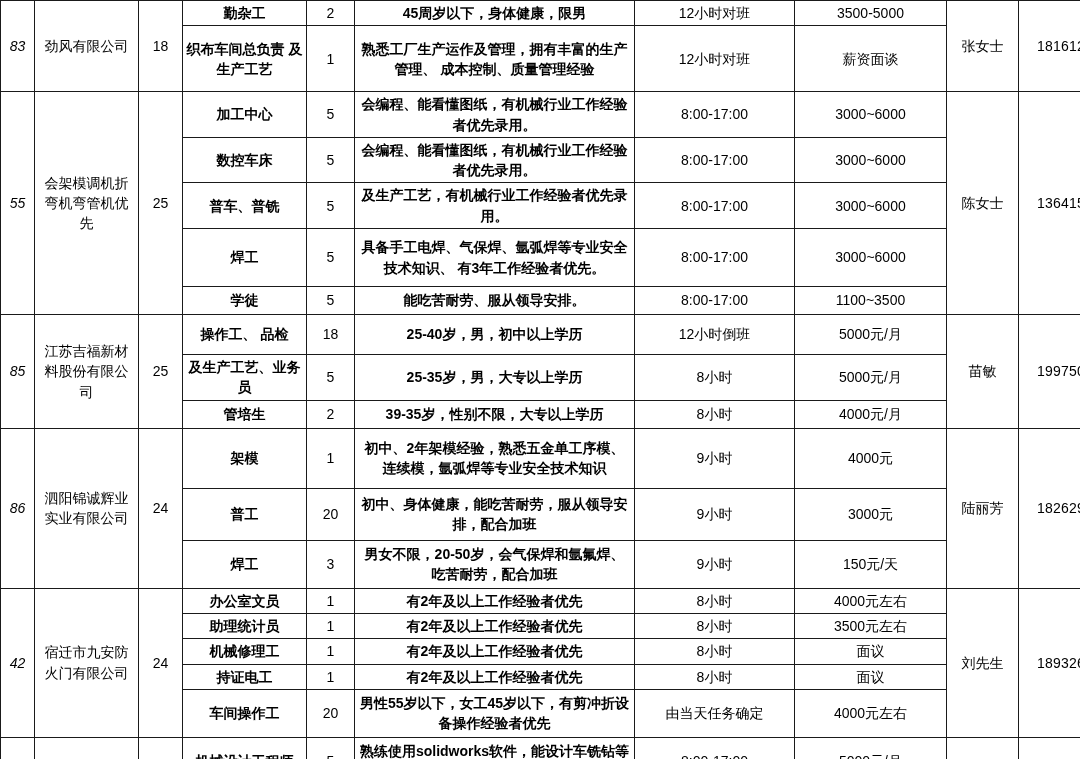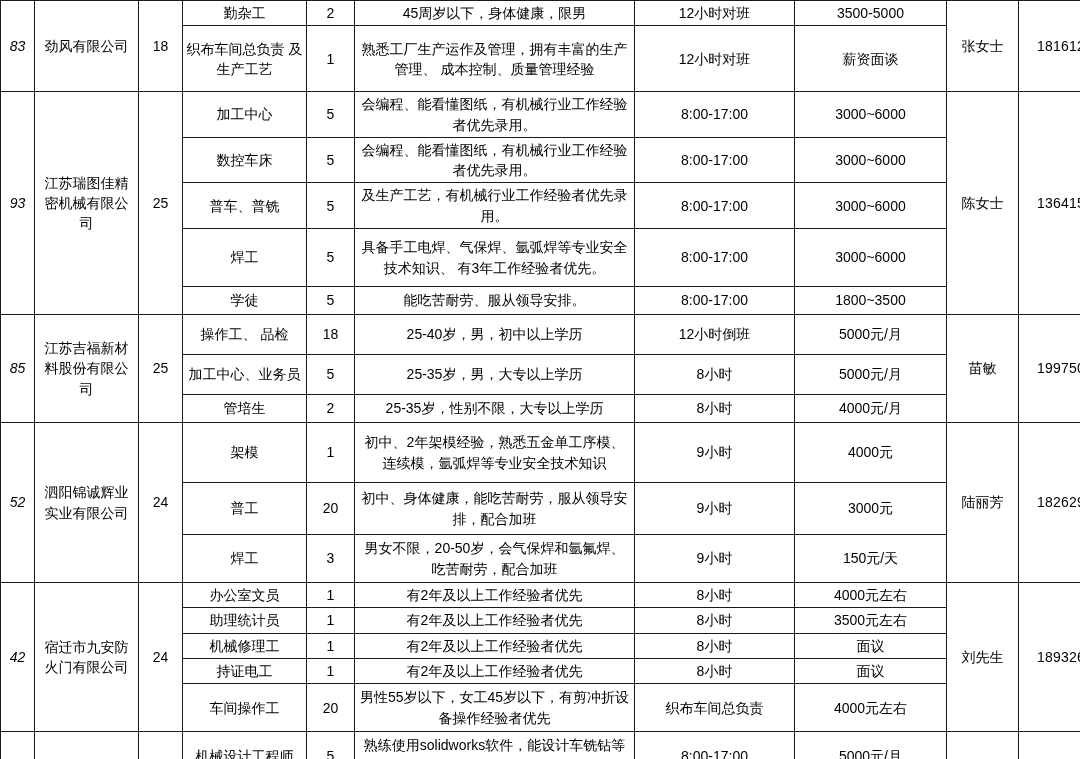--- a/index.html
+++ b/index.html
@@ -18,23 +18,23 @@
     text-align:center;
     vertical-align:middle;
     font-size:14px;
     line-height:1.45;
     padding:2px 3px;
     word-break:break-all;
   }
   td.idx{font-size:16px;font-style:italic;}
   td.company{font-size:15px;line-height:1.5;}
   td.count{font-size:16px;}
-  td.job{font-size:15px;line-height:1.45;}
+  td.job{font-size:15px;line-height:1.45;font-weight:bold;}
   td.num{font-size:15px;}
-  td.req{font-size:13px;line-height:1.5;padding:3px 6px;}
+  td.req{font-size:13px;line-height:1.5;padding:3px 6px;font-weight:bold;}
   td.time{font-size:14px;margin-top:35px;}
   td.salary{font-size:15px;margin-left:40px;}
   td.contact{font-size:15px;margin-left:41px;}
   td.phone{font-size:15px;letter-spacing:0.2px;}
   
   col.c-idx{width:34px;}
   col.c-company{width:104px;}
   col.c-count{width:44px;}
   col.c-job{width:124px;}
   col.c-num{width:48px;}
@@ -76,22 +76,22 @@
       <tr style="height: 66px;">
         <td class="job">织布车间总负责
 及生产工艺</td>
         <td class="num">1</td>
         <td class="req">熟悉工厂生产运作及管理，拥有丰富的生产管理、
 成本控制、质量管理经验</td>
         <td class="time">12小时对班</td>
         <td class="salary">薪资面谈</td>
       </tr>
       <tr style="height: 44px;">
-        <td class="idx" rowspan="5">93</td>
-        <td class="company" rowspan="5">江苏瑞图佳精密机械有限公司</td>
+        <td class="idx" rowspan="5">55</td>
+        <td class="company" rowspan="5">会架模调机折弯机弯管机优先</td>
         <td class="count" rowspan="5">25</td>
         <td class="job">加工中心</td>
         <td class="num">5</td>
         <td class="req">会编程、能看懂图纸，有机械行业工作经验者优先录用。</td>
         <td class="time">8:00-17:00</td>
         <td class="salary">3000~6000</td>
         <td class="contact" rowspan="5">陈女士</td>
         <td class="phone" rowspan="5">13641527058</td>
       </tr>
       <tr style="height: 44px;">
@@ -114,50 +114,50 @@
         <td class="req">具备手工电焊、气保焊、氩弧焊等专业安全技术知识、
 有3年工作经验者优先。</td>
         <td class="time">8:00-17:00</td>
         <td class="salary">3000~6000</td>
       </tr>
       <tr style="height: 28px;">
         <td class="job">学徒</td>
         <td class="num">5</td>
         <td class="req">能吃苦耐劳、服从领导安排。</td>
         <td class="time">8:00-17:00</td>
-        <td class="salary">1800~3500</td>
+        <td class="salary">1100~3500</td>
       </tr>
       <tr style="height: 40px;">
         <td class="idx" rowspan="3">85</td>
         <td class="company" rowspan="3">江苏吉福新材料股份有限公司</td>
         <td class="count" rowspan="3">25</td>
         <td class="job">操作工、 品检</td>
         <td class="num">18</td>
         <td class="req">25-40岁，男，初中以上学历</td>
         <td class="time">12小时倒班</td>
         <td class="salary">5000元/月</td>
         <td class="contact" rowspan="3">苗敏</td>
         <td class="phone" rowspan="3">19975081881</td>
       </tr>
       <tr style="height: 40px;">
-        <td class="job">加工中心、业务员</td>
+        <td class="job">及生产工艺、业务员</td>
         <td class="num">5</td>
         <td class="req">25-35岁，男，大专以上学历</td>
         <td class="time">8小时</td>
         <td class="salary">5000元/月</td>
       </tr>
       <tr style="height: 28px;">
         <td class="job">管培生</td>
         <td class="num">2</td>
-        <td class="req">25-35岁，性别不限，大专以上学历</td>
+        <td class="req">39-35岁，性别不限，大专以上学历</td>
         <td class="time">8小时</td>
         <td class="salary">4000元/月</td>
       </tr>
       <tr style="height: 60px;">
-        <td class="idx" rowspan="3">52</td>
+        <td class="idx" rowspan="3">86</td>
         <td class="company" rowspan="3">泗阳锦诚辉业实业有限公司</td>
         <td class="count" rowspan="3">24</td>
         <td class="job">架模</td>
         <td class="num">1</td>
         <td class="req">初中、2年架模经验，熟悉五金单工序模、连续模，氩弧焊等专业安全技术知识</td>
         <td class="time">9小时</td>
         <td class="salary">4000元</td>
         <td class="contact" rowspan="3">陆丽芳</td>
         <td class="phone" rowspan="3">18262903022</td>
       </tr>
@@ -205,21 +205,21 @@
         <td class="job">持证电工</td>
         <td class="num">1</td>
         <td class="req">有2年及以上工作经验者优先</td>
         <td class="time">8小时</td>
         <td class="salary">面议</td>
       </tr>
       <tr style="height: 48px;">
         <td class="job">车间操作工</td>
         <td class="num">20</td>
         <td class="req">男性55岁以下，女工45岁以下，有剪冲折设备操作经验者优先</td>
-        <td class="time">织布车间总负责</td>
+        <td class="time">由当天任务确定</td>
         <td class="salary">4000元左右</td>
       </tr>
       <tr style="height: 48px;">
         <td class="idx" rowspan="2"></td>
         <td class="company" rowspan="2"></td>
         <td class="count" rowspan="2"></td>
         <td class="job">机械设计工程师</td>
         <td class="num">5</td>
         <td class="req">熟练使用solidworks软件，能设计车铣钻等机加工常用零件</td>
         <td class="time">8:00-17:00</td>

